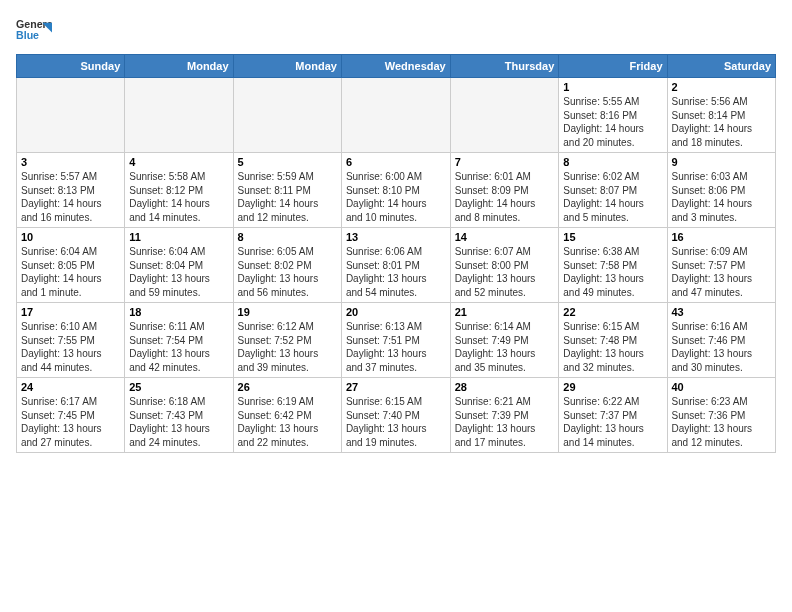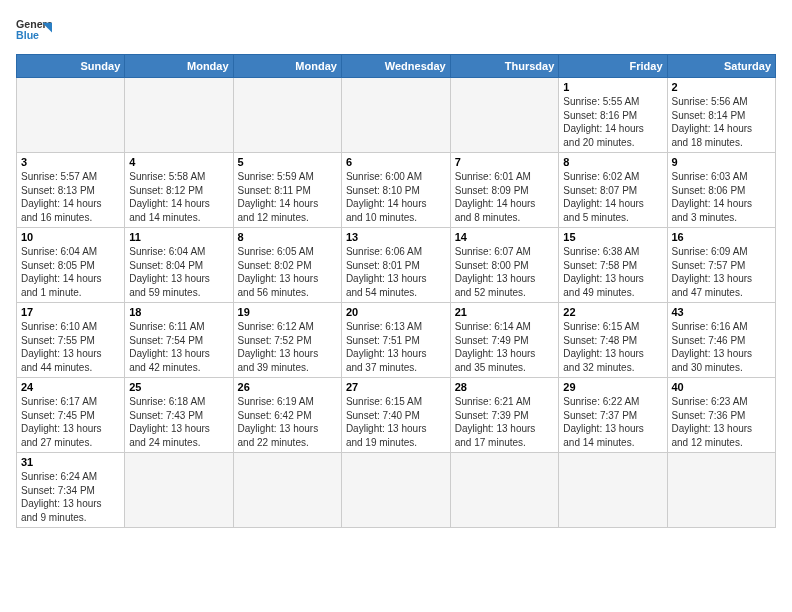--- a/index.html
+++ b/index.html
@@ -304,29 +304,15 @@
 Sunset: 7:37 PM
 Daylight: 13 hours and 14 minutes.</div>
           </td>
           <td>
             <span class="day-num">40</span>
             <div class="day-info">Sunrise: 6:23 AM
 Sunset: 7:36 PM
 Daylight: 13 hours and 12 minutes.</div>
           </td>
         </tr>
-        <tr class="last-row">
-          <td>
-            <span class="day-num">31</span>
-            <div class="day-info">Sunrise: 6:24 AM
-Sunset: 7:34 PM
-Daylight: 13 hours and 9 minutes.</div>
-          </td>
-          <td class="empty"></td>
-          <td class="empty"></td>
-          <td class="empty"></td>
-          <td class="empty"></td>
-          <td class="empty"></td>
-          <td class="empty"></td>
-        </tr>
       </tbody>
   </table>
 </div>
 
 </body></html>

